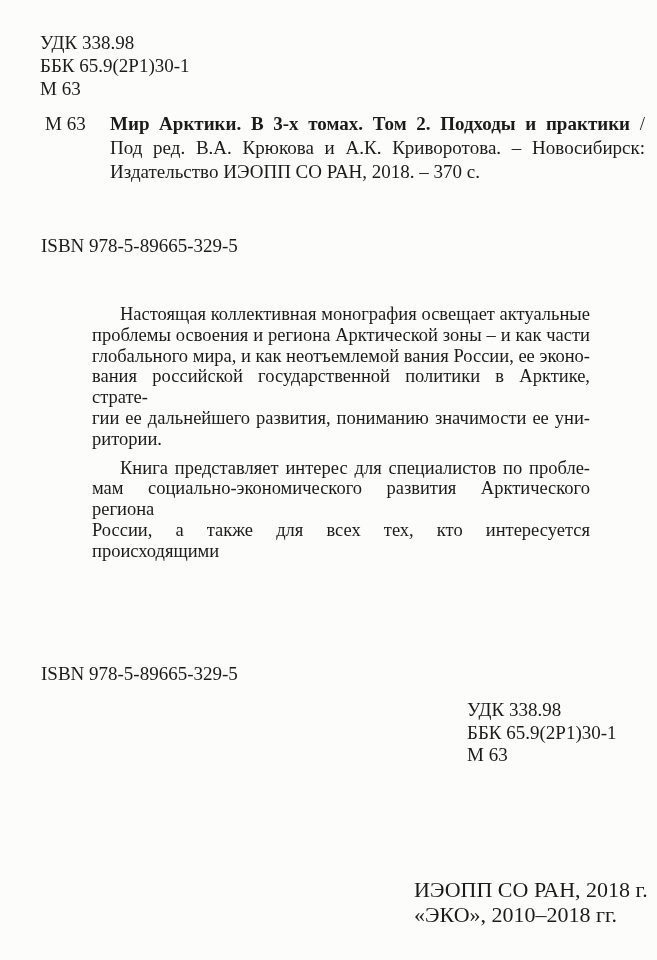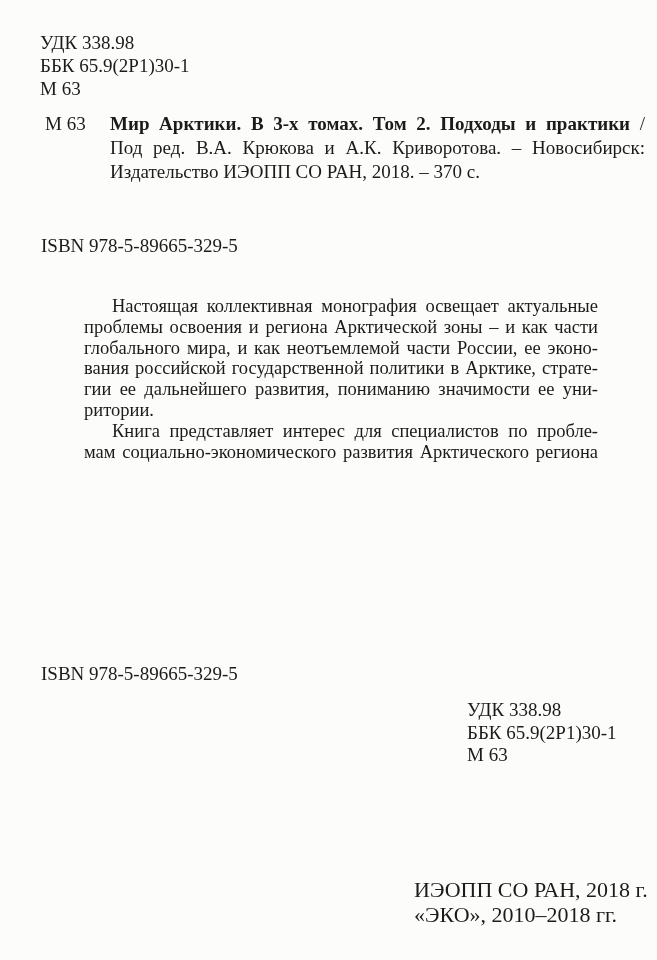--- a/index.html
+++ b/index.html
@@ -22,21 +22,21 @@
   .plain .t-line { text-align: right; text-align-last: left; }
 
   #codes-top    { left: 40px;  top: 31px;  font-size: 19px; line-height: 23px; }
   #bib          { left: 45px;  top: 112px; width: 600px; font-size: 19px; line-height: 24px; }
   #bib .bib-index { position: absolute; left: 0; top: 0; }
   #bib .bib-text  { margin-left: 65px; width: 535px; }
   .jline { text-align: justify; text-align-last: justify; }
   .lline { text-align: left; }
   #isbn-top     { left: 41px;  top: 235px; font-size: 19px; }
   #annotation   { left: 84px;  top: 296px; width: 514px; font-size: 18.5px; line-height: 20.8px; }
-  #annotation .para { margin: 0; }
+  #annotation .para { margin: 8px; }
   #isbn-bottom  { left: 41px;  top: 663px; font-size: 19px; }
   #codes-bottom { left: 467px; top: 699px; font-size: 19px; line-height: 22.5px; }
   #imprint      { left: 414px; top: 878px; font-size: 22px; line-height: 24.5px; }
   b { font-weight: bold; }
 </style>
 </head>
 <body>
 
 <div class="page">
 
@@ -54,28 +54,29 @@
       <div class="lline">Издательство ИЭОПП СО РАН, 2018. – 370 с.</div>
     </div>
   </div>
 
   <div id="isbn-top" class="abs">ISBN 978-5-89665-329-5</div>
 
   <div id="annotation" class="abs">
     <div class="para">
         <div class="t-line indent">Настоящая коллективная монография освещает актуальные</div>
         <div class="t-line">проблемы освоения и региона Арктической зоны – и как части</div>
-        <div class="t-line">глобального мира, и как неотъемлемой части России, ее эконо-</div>
+        <div class="t-line">глобального мира, и как неотъемлемой вания России, ее эконо-</div>
         <div class="t-line">вания российской государственной политики в Арктике, страте-</div>
         <div class="t-line">гии ее дальнейшего развития, пониманию значимости ее уни-</div>
         <div class="t-line last">ритории.</div>
       </div>
     <div class="para">
         <div class="t-line indent">Книга представляет интерес для специалистов по пробле-</div>
         <div class="t-line">мам социально-экономического развития Арктического региона</div>
+        <div class="t-line">России, а также для всех тех, кто интересуется происходящими</div>
       </div>
   </div>
 
   <div id="isbn-bottom" class="abs">ISBN 978-5-89665-329-5</div>
 
   <div id="codes-bottom" class="abs plain">
       <div class="t-line">УДК 338.98</div>
       <div class="t-line">ББК 65.9(2Р1)30-1</div>
       <div class="t-line last">М 63</div>
     </div>

